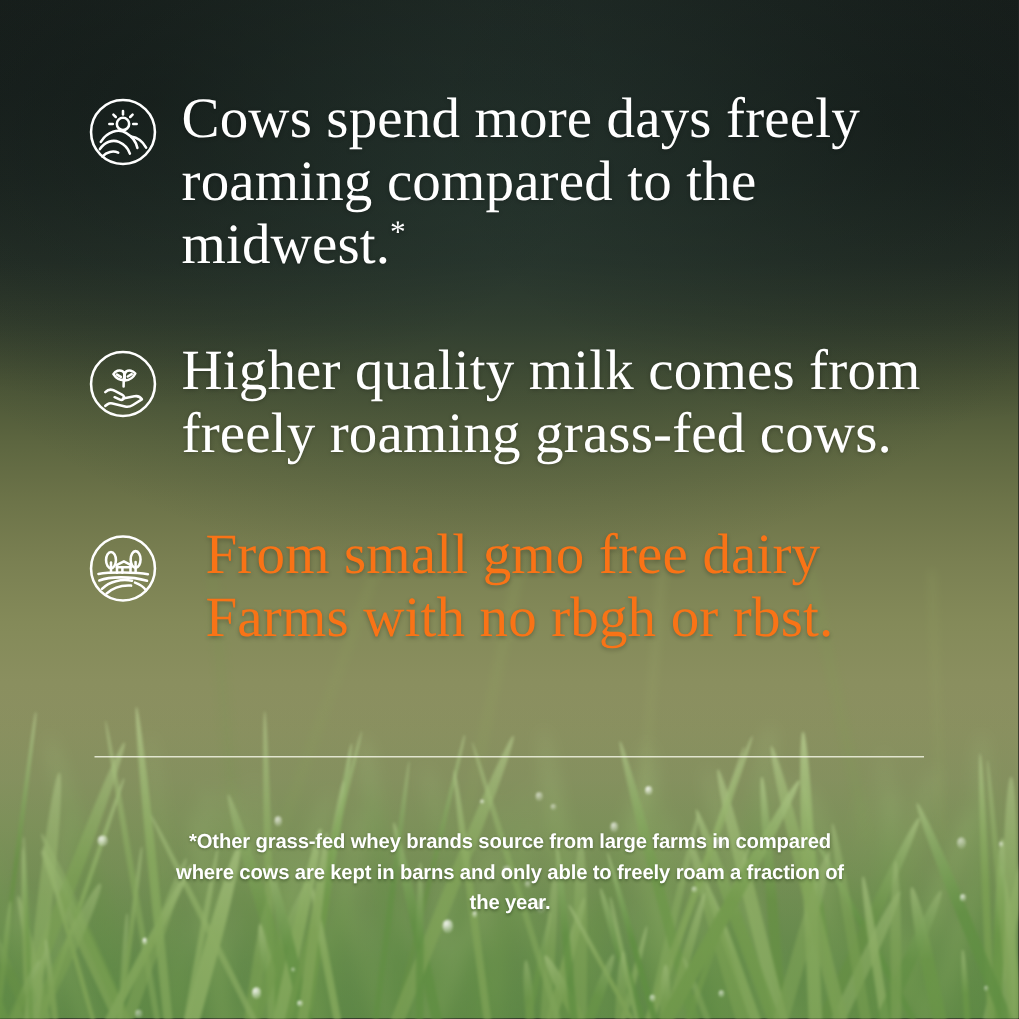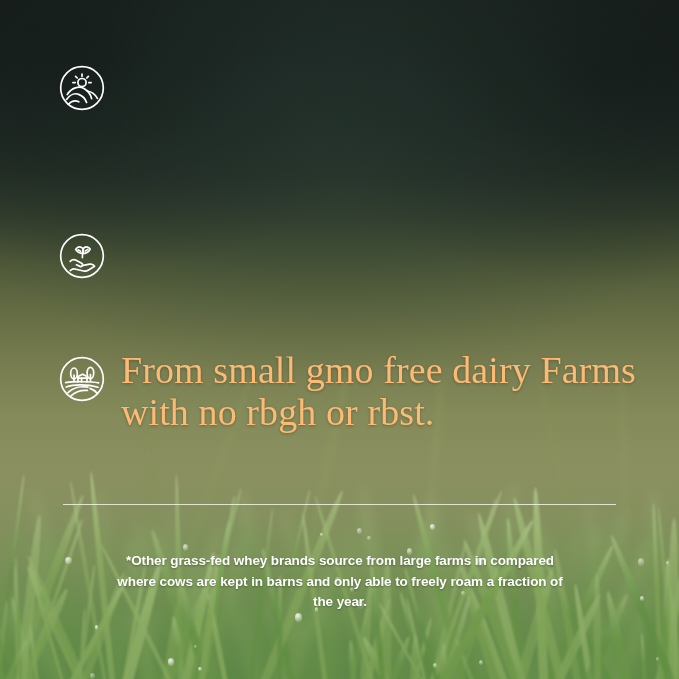--- a/index.html
+++ b/index.html
@@ -125,21 +125,21 @@
   .icon-wrap svg { display: block; width: 50px; height: 50px; }
 
   .feature-text {
     color: #ffffff;
     font-size: 38px;
     line-height: 1.11;
     letter-spacing: 0.1px;
     font-weight: 400;
     text-shadow: 0 1px 3px rgba(0,0,0,0.25);
   }
-  .feature-3 .feature-text { color: #fdba74; }
+  .feature-3 .feature-text { color: #f97316; margin-left: 16px; }
   .sup-star {
     font-size: 0.55em;
     vertical-align: super;
     line-height: 0;
   }
 
   .divider {
     position: absolute;
     left: 63px;
     top: 504px;
@@ -380,34 +380,40 @@
           <line x1="18.6" y1="13.4" x2="20.2" y2="15.0"></line>
           <line x1="31.4" y1="13.4" x2="29.8" y2="15.0"></line>
           <line x1="15.9" y1="19.6" x2="18.2" y2="19.6"></line>
           <line x1="34.1" y1="19.6" x2="31.8" y2="19.6"></line>
           <path d="M10.2 31.6 C14.5 24.6 22.0 22.6 27.0 25.6 C31.2 28.1 33.8 32.0 34.6 35.6"></path>
           <path d="M9.6 36.4 C13.0 31.6 18.0 29.8 22.2 31.6 C26.0 33.2 28.6 36.4 29.6 39.4"></path>
           <path d="M30.4 28.0 C34.4 28.6 38.2 31.4 40.4 35.4"></path>
           <path d="M11.2 41.4 C14.2 38.2 18.4 37.2 21.8 38.8"></path>
         </svg>
       </div>
+      <div class="feature-text">
+        <span>Cows spend more days freely roaming compared to the midwest.</span><span class="sup-star">*</span>
+      </div>
     </div>
 
     <div class="feature feature-2">
       <div class="icon-wrap">
         <svg viewBox="0 0 50 50" fill="none" stroke="#ffffff" stroke-width="1.7" stroke-linecap="round" stroke-linejoin="round">
           <circle cx="25" cy="25" r="21.3"></circle>
           <path d="M25.4 26.6 C25.4 22.6 25.6 19.6 26.6 17.2"></path>
           <path d="M25.6 22.4 C23.0 22.4 20.2 21.0 18.6 18.4 C20.0 16.2 22.6 15.4 24.6 16.4 C26.2 17.2 26.2 20.0 25.6 22.4 Z"></path>
           <path d="M26.4 22.6 C29.0 22.4 31.8 20.8 33.2 18.0 C31.6 16.0 29.0 15.4 27.2 16.6 C25.6 17.6 25.8 20.2 26.4 22.6 Z"></path>
           <path d="M21.0 18.8 L23.6 20.2 M30.8 18.4 L28.2 20.0"></path>
           <path d="M13.2 30.4 C15.0 28.6 17.6 28.4 19.6 29.6 L24.6 32.2 C25.8 32.8 26.0 34.2 25.2 35.0 C24.6 35.6 23.8 35.8 23.0 35.4 L19.4 33.8"></path>
           <path d="M25.0 34.6 L32.6 33.2 C34.6 32.8 36.6 33.6 37.6 35.2 L31.6 39.0 C30.0 40.0 28.2 40.4 26.4 40.0 L18.0 38.0 C16.8 37.7 15.6 37.9 14.6 38.6 L13.2 39.6"></path>
         </svg>
       </div>
+      <div class="feature-text">
+        <span>Higher quality milk comes from freely roaming grass-fed cows.</span>
+      </div>
     </div>
 
     <div class="feature feature-3">
       <div class="icon-wrap">
         <svg viewBox="0 0 50 50" fill="none" stroke="#ffffff" stroke-width="1.7" stroke-linecap="round" stroke-linejoin="round">
           <circle cx="25" cy="25" r="21.3"></circle>
 
           <ellipse cx="17.0" cy="19.4" rx="3.3" ry="5.4"></ellipse>
           <line x1="17.0" y1="21.0" x2="17.0" y2="27.4"></line>
 

